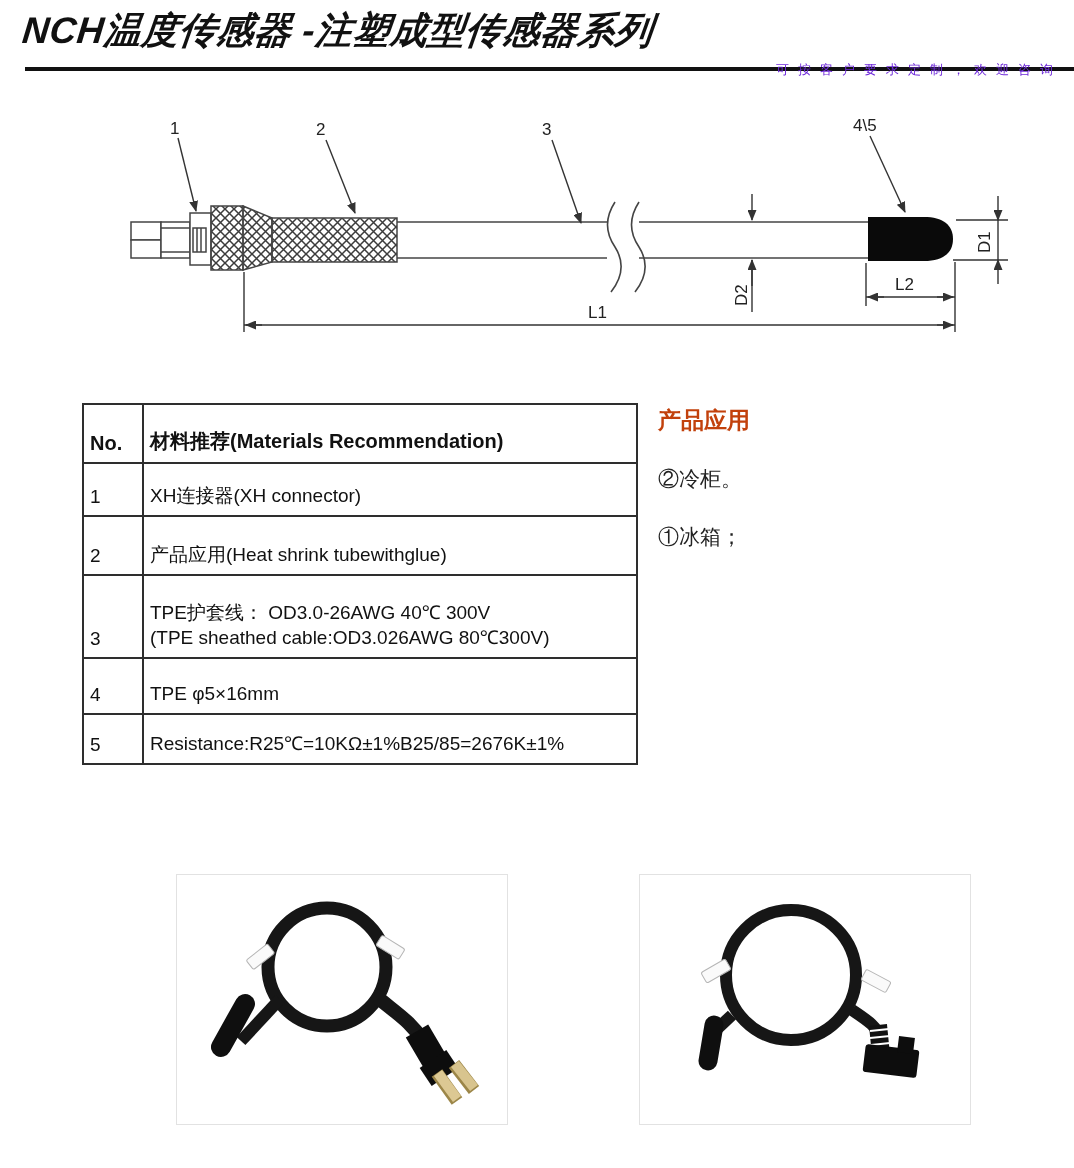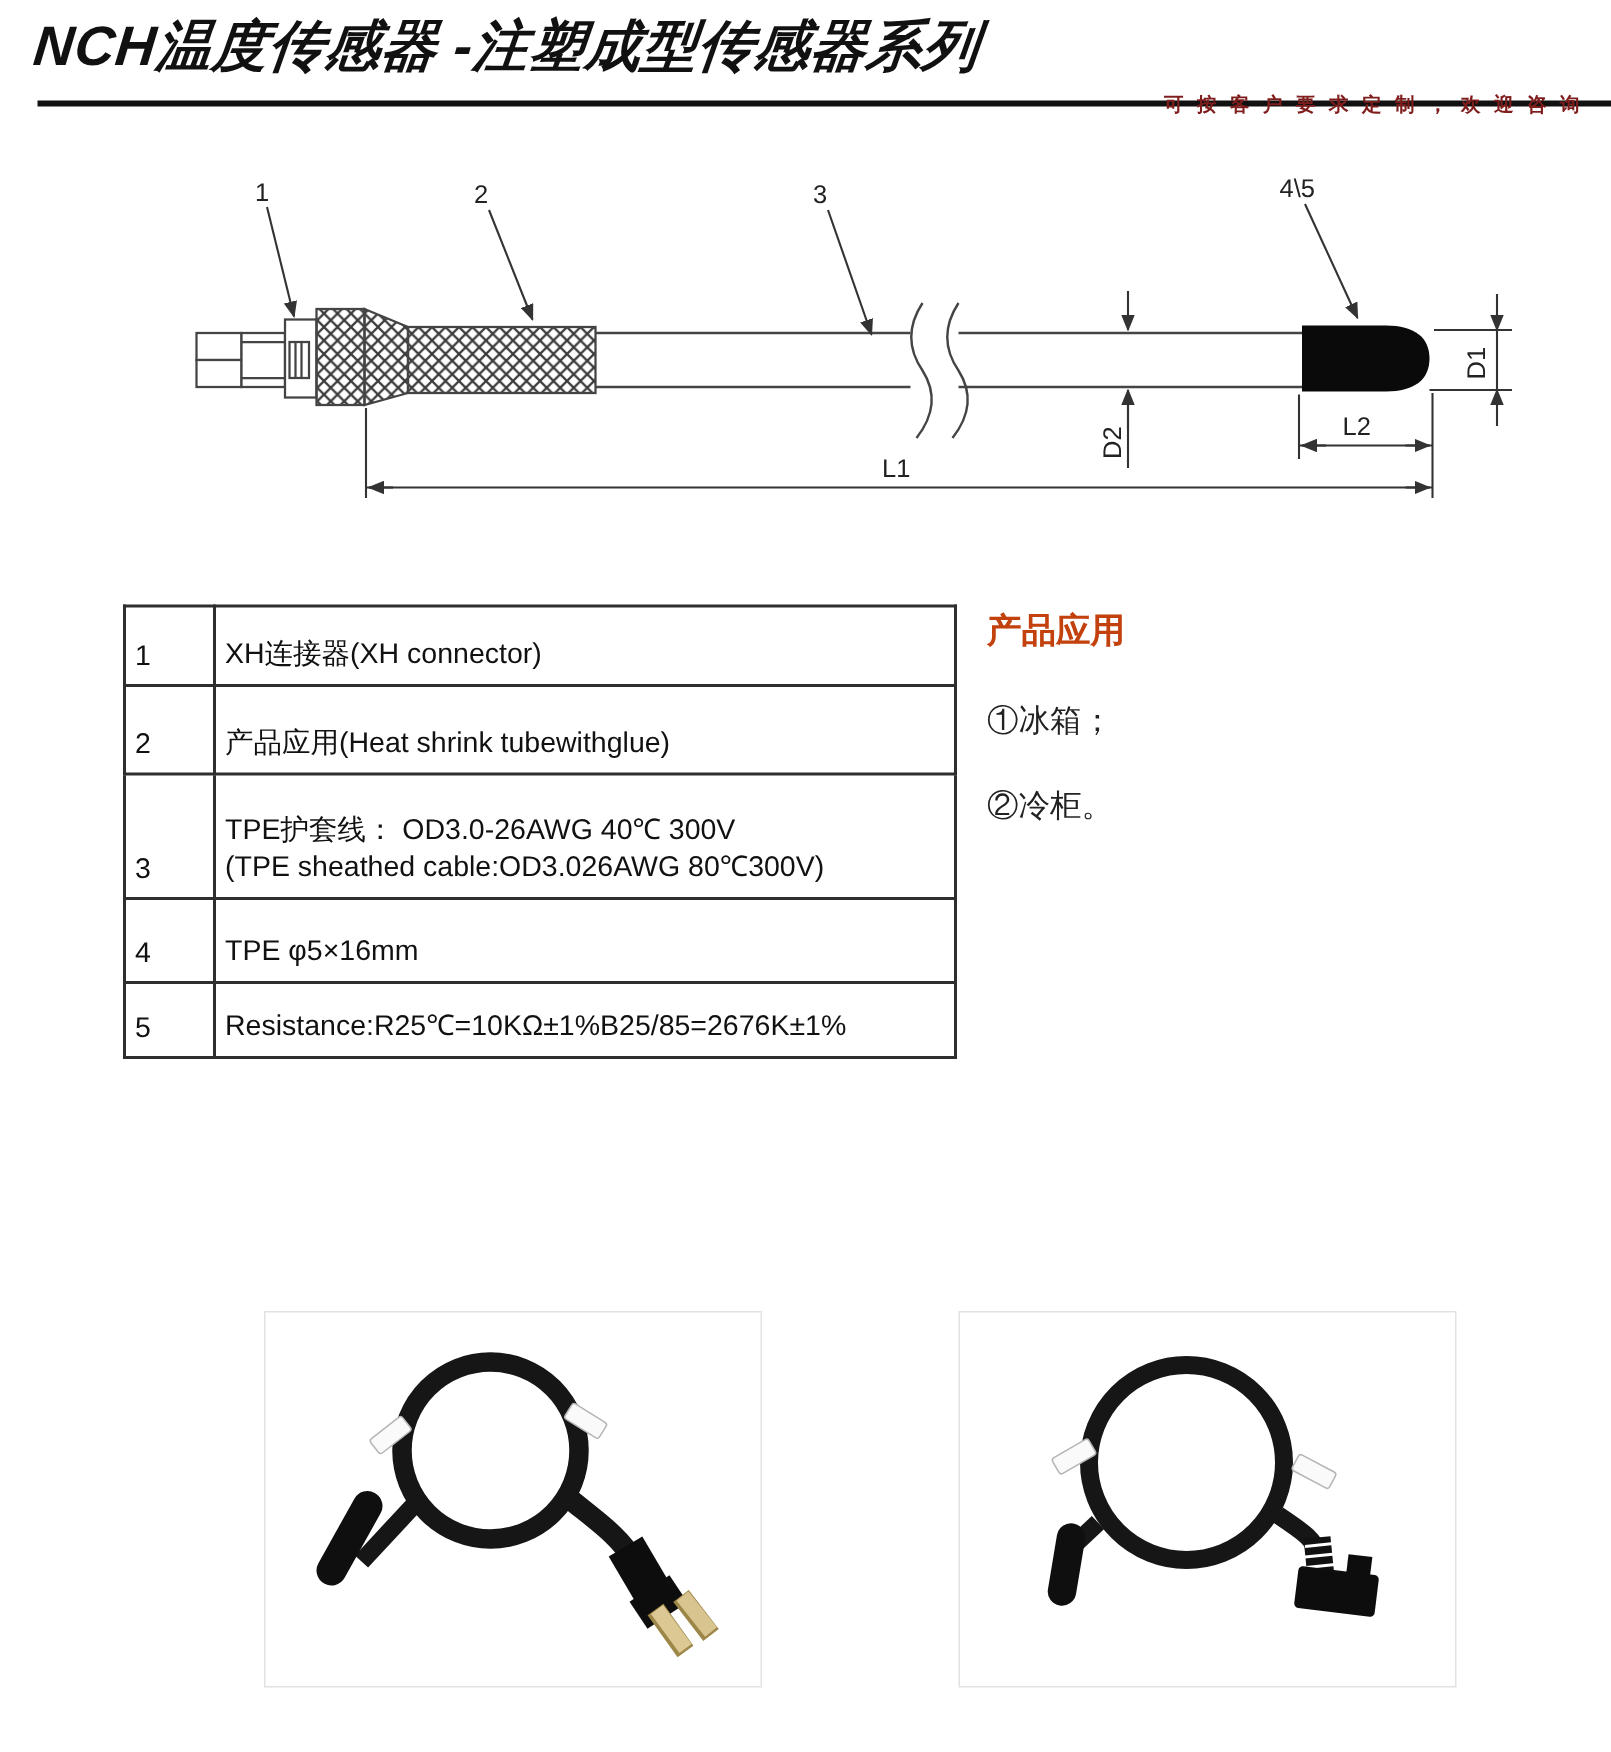--- a/index.html
+++ b/index.html
@@ -10,21 +10,21 @@
   .page-title{
     position:absolute;left:20px;top:6px;font-size:37px;font-weight:bold;
     font-style:italic;transform:skewX(-6deg);transform-origin:left bottom;
     white-space:nowrap;color:#111;letter-spacing:0.5px;
   }
   .title-rule{
     position:absolute;left:25px;top:67px;width:1049px;height:4px;background:#111;
   }
   .custom-note{
     position:absolute;top:61px;right:12px;font-size:13px;letter-spacing:9px;
-    white-space:nowrap;color:#7f1d1d;font-weight:bold;
+    white-space:nowrap;color:#6d28d9;
   }
   .diagram-wrap{position:absolute;left:0;top:110px;width:1074px;height:240px;}
   .diagram-wrap svg{display:block;}
   svg text{font-family:"Liberation Sans",sans-serif;font-size:17px;fill:#222;}
 
   table.materials{
     position:absolute;left:82px;top:403px;width:556px;border-collapse:collapse;
     table-layout:fixed;font-size:19px;color:#111;
   }
   table.materials td{
@@ -147,20 +147,24 @@
   <text x="588" y="208">L1</text>
 </svg>
 </div>
 
 <table class="materials">
   <colgroup>
       <col class="c-no">
       <col>
     </colgroup>
   <tbody>
+      <tr class="row-h">
+    <td>No.</td>
+    <td>材料推荐(Materials Recommendation)</td>
+  </tr>
   <tr class="row-1">
     <td>1</td>
     <td>
           <div class="cell-line">XH连接器(XH connector)</div>
         </td>
   </tr>
   <tr class="row-2">
     <td>2</td>
     <td>
           <div class="cell-line">产品应用(Heat shrink tubewithglue)</div>
@@ -183,22 +187,22 @@
     <td>5</td>
     <td>
           <div class="cell-line">Resistance:R25℃=10KΩ±1%B25/85=2676K±1%</div>
         </td>
   </tr>
 </tbody>
   </table>
 
 <div class="apps">
   <h2 class="apps-title">产品应用</h2>
+  <p class="apps-item second">②冷柜。</p>
   <p class="apps-item first">①冰箱；</p>
-  <p class="apps-item second">②冷柜。</p>
 </div>
 
 <div class="photo left">
   <svg width="330" height="249" viewBox="0 0 330 249">
     <circle cx="150" cy="92" r="59" fill="none" stroke="#161616" stroke-width="13"></circle>
     <path d="M103,124 L64,166" stroke="#161616" stroke-width="12" fill="none"></path>
     <line x1="68" y1="129" x2="44" y2="172" stroke="#0f0f0f" stroke-width="20" stroke-linecap="round"></line>
     <path d="M200,122 C222,140 235,148 246,166" stroke="#161616" stroke-width="14" fill="none"></path>
     <line x1="240" y1="156" x2="260" y2="190" stroke="#0d0d0d" stroke-width="26"></line>
     <line x1="256" y1="184" x2="268" y2="202" stroke="#0d0d0d" stroke-width="32"></line>

